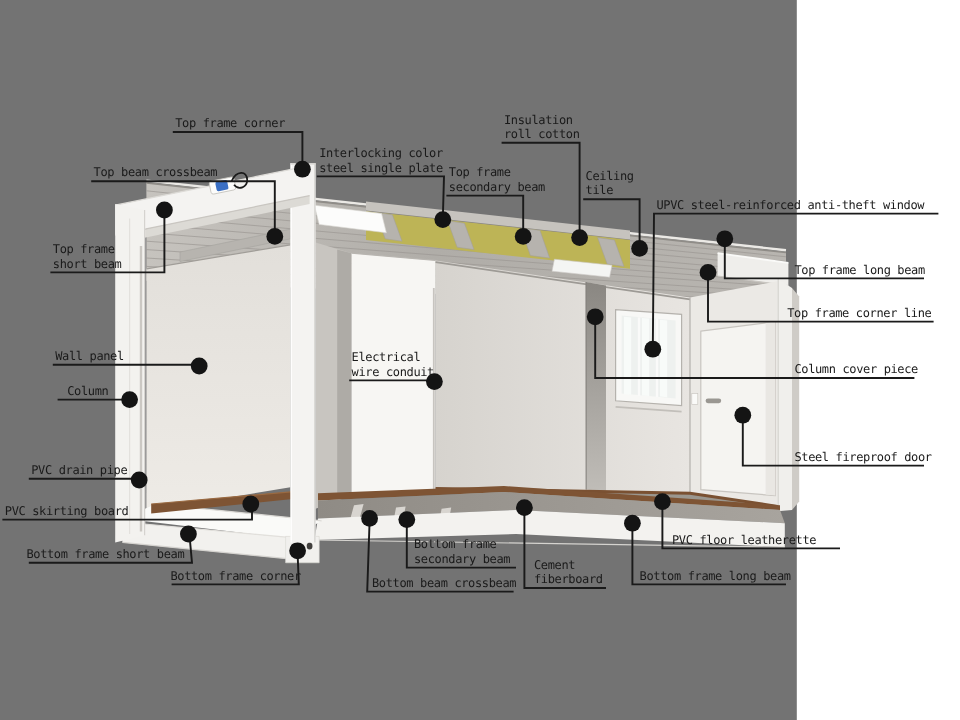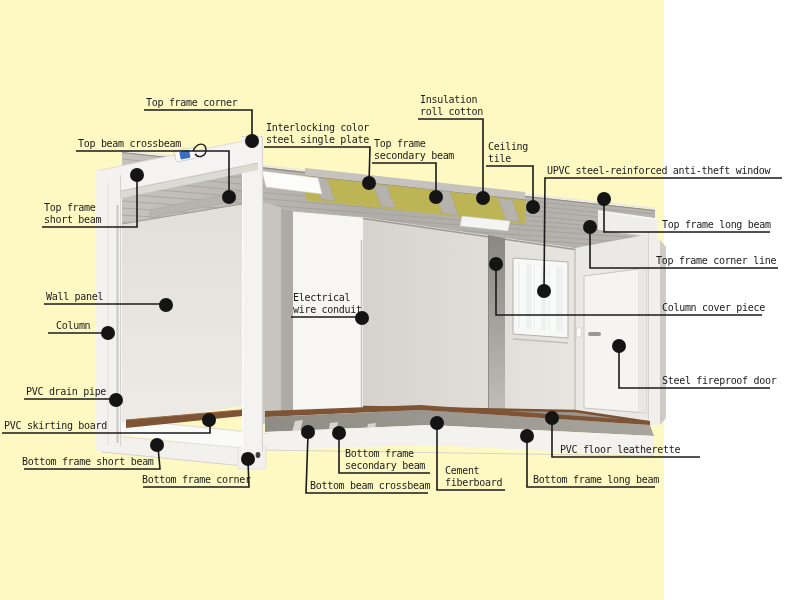--- a/index.html
+++ b/index.html
@@ -1,17 +1,17 @@
 <!DOCTYPE html>
 <html><head>
 <meta charset="utf-8">
 <style>
   html,body{margin:0;padding:0;background:#ffffff;}
   body{width:800px;height:600px;overflow:hidden;font-family:"DejaVu Sans Mono",monospace;}
-  #stage{width:664px;height:600px;position:relative;background:#fef9c3;}
+  #stage{width:664px;height:600px;position:relative;background:#737373;}
   svg{display:block;}
   .lbl{font-family:"DejaVu Sans Mono",monospace;font-size:10px;letter-spacing:-0.3px;fill:#1a1a1a;}
   .leader{fill:none;stroke:#1a1a1a;stroke-width:1.6;stroke-linejoin:miter;stroke-linecap:butt;}
   .dot{fill:#141414;}
 </style>
 </head>
 <body>
 
 <div id="stage">
 <svg width="800" height="600" viewBox="0 0 800 600">

